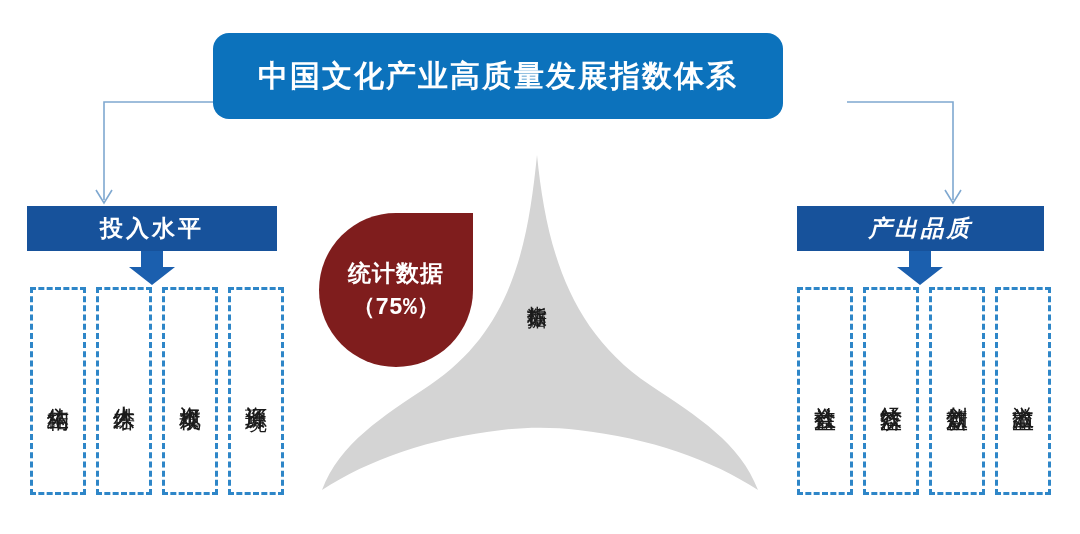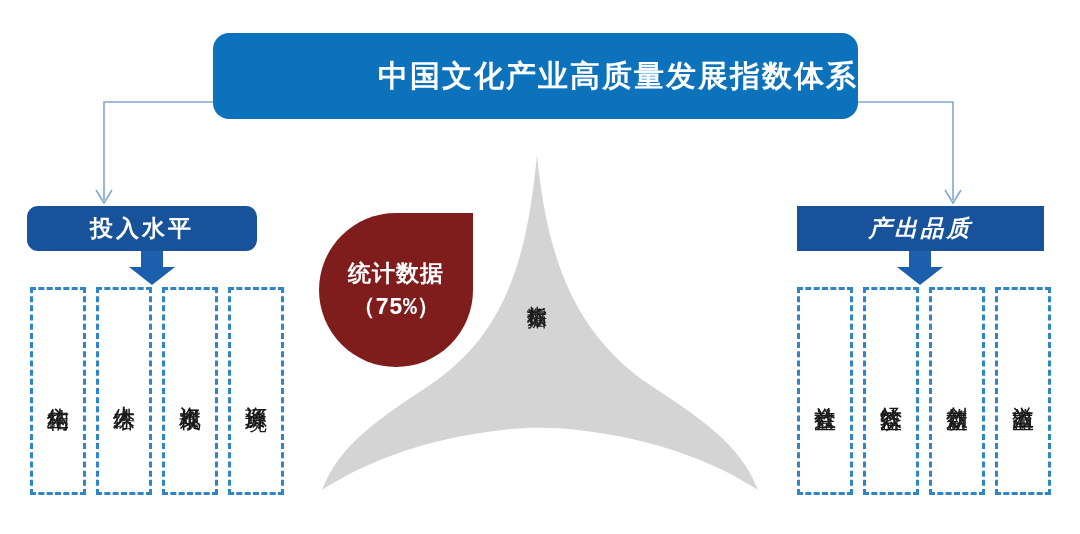--- a/index.html
+++ b/index.html
@@ -18,27 +18,27 @@
     width: 1080px;
     height: 534px;
     background: #ffffff;
   }
 
   
   #title-banner {
     position: absolute;
     left: 213px;
     top: 33px;
-    width: 645px;
+    width: 570px;
     height: 86px;
     background: #0C72BC;
     border-radius: 16px;
     display: flex;
     align-items: center;
-    justify-content: flex-end;
+    justify-content: center;
     box-sizing: border-box;
   }
   #title-text {
     color: #ffffff;
     font-size: 30px;
     font-weight: bold;
     letter-spacing: 2px;
     white-space: nowrap;
   }
 
@@ -62,21 +62,21 @@
     justify-content: center;
     box-sizing: border-box;
   }
   .branch-bar-label {
     color: #ffffff;
     font-size: 23px;
     font-weight: bold;
     letter-spacing: 3px;
     white-space: nowrap;
   }
-  #bar-input  { left: 27px;  top: 206px; width: 230px; border-radius: 11px; }
+  #bar-input  { left: 27px;  top: 206px; width: 250px; }
   #bar-output { left: 797px; top: 206px; width: 247px; font-style: italic; }
 
   
   .down-arrow {
     position: absolute;
     width: 46px;
     height: 34px;
   }
   #arrow-input  { left: 129px; top: 251px; }
   #arrow-output { left: 897px; top: 251px; }

